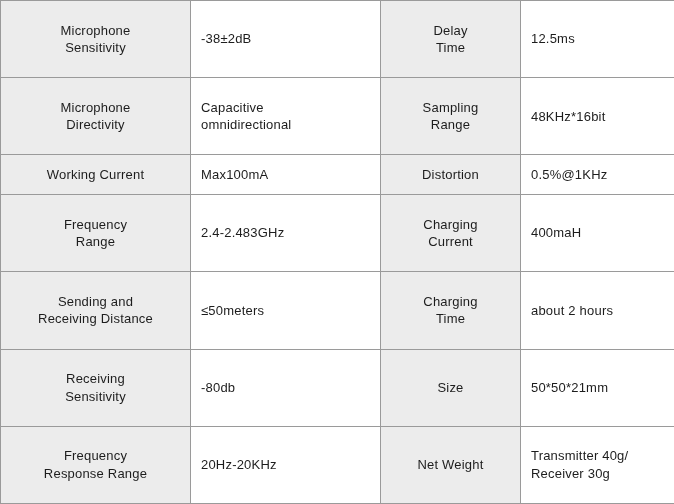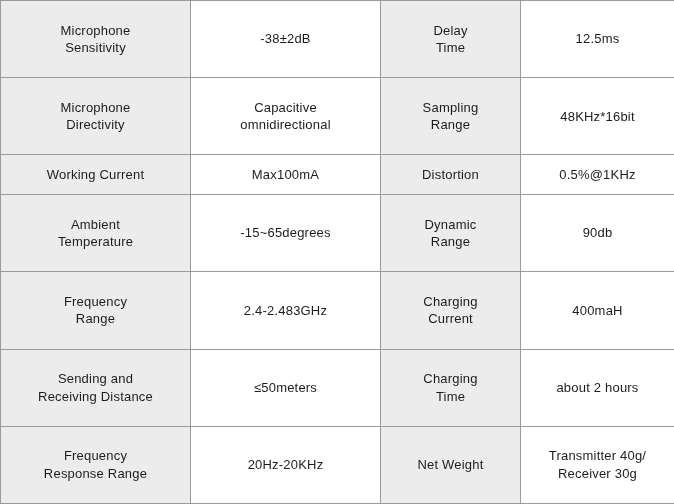--- a/index.html
+++ b/index.html
@@ -27,21 +27,20 @@
     vertical-align: middle;
     line-height: 1.35;
     letter-spacing: 0.2px;
   }
   td.label {
     background: #ececec;
     text-align: center;
   }
   td.value {
     background: #ffffff;
-    text-align: center;
   }
   col.c1 { width: 190px; }
   col.c2 { width: 190px; }
   col.c3 { width: 140px; }
   col.c4 { width: 154px; }
   .cell-text {
     display: block;
     white-space: pre-line;
   }
 </style>
@@ -101,36 +100,20 @@
           <span class="cell-text">Max100mA</span>
         </td>
       <td class="label">
           <span class="cell-text">Distortion</span>
         </td>
       <td class="value">
           <span class="cell-text">0.5%@1KHz</span>
         </td>
     </tr>
 
-    <tr>
-      <td class="label">
-          <span class="cell-text">Ambient
-Temperature</span>
-        </td>
-      <td class="value">
-          <span class="cell-text">-15~65degrees</span>
-        </td>
-      <td class="label">
-          <span class="cell-text">Dynamic
-Range</span>
-        </td>
-      <td class="value">
-          <span class="cell-text">90db</span>
-        </td>
-    </tr>
 
     <tr>
       <td class="label">
           <span class="cell-text">Frequency
 Range</span>
         </td>
       <td class="value">
           <span class="cell-text">2.4-2.483GHz</span>
         </td>
       <td class="label">
@@ -153,20 +136,35 @@
       <td class="label">
           <span class="cell-text">Charging
 Time</span>
         </td>
       <td class="value">
           <span class="cell-text">about 2 hours</span>
         </td>
     </tr>
 
 
+    <tr>
+      <td class="label">
+          <span class="cell-text">Receiving
+Sensitivity</span>
+        </td>
+      <td class="value">
+          <span class="cell-text">-80db</span>
+        </td>
+      <td class="label">
+          <span class="cell-text">Size</span>
+        </td>
+      <td class="value">
+          <span class="cell-text">50*50*21mm</span>
+        </td>
+    </tr>
 
     <tr>
       <td class="label">
           <span class="cell-text">Frequency
 Response Range</span>
         </td>
       <td class="value">
           <span class="cell-text">20Hz-20KHz</span>
         </td>
       <td class="label">

